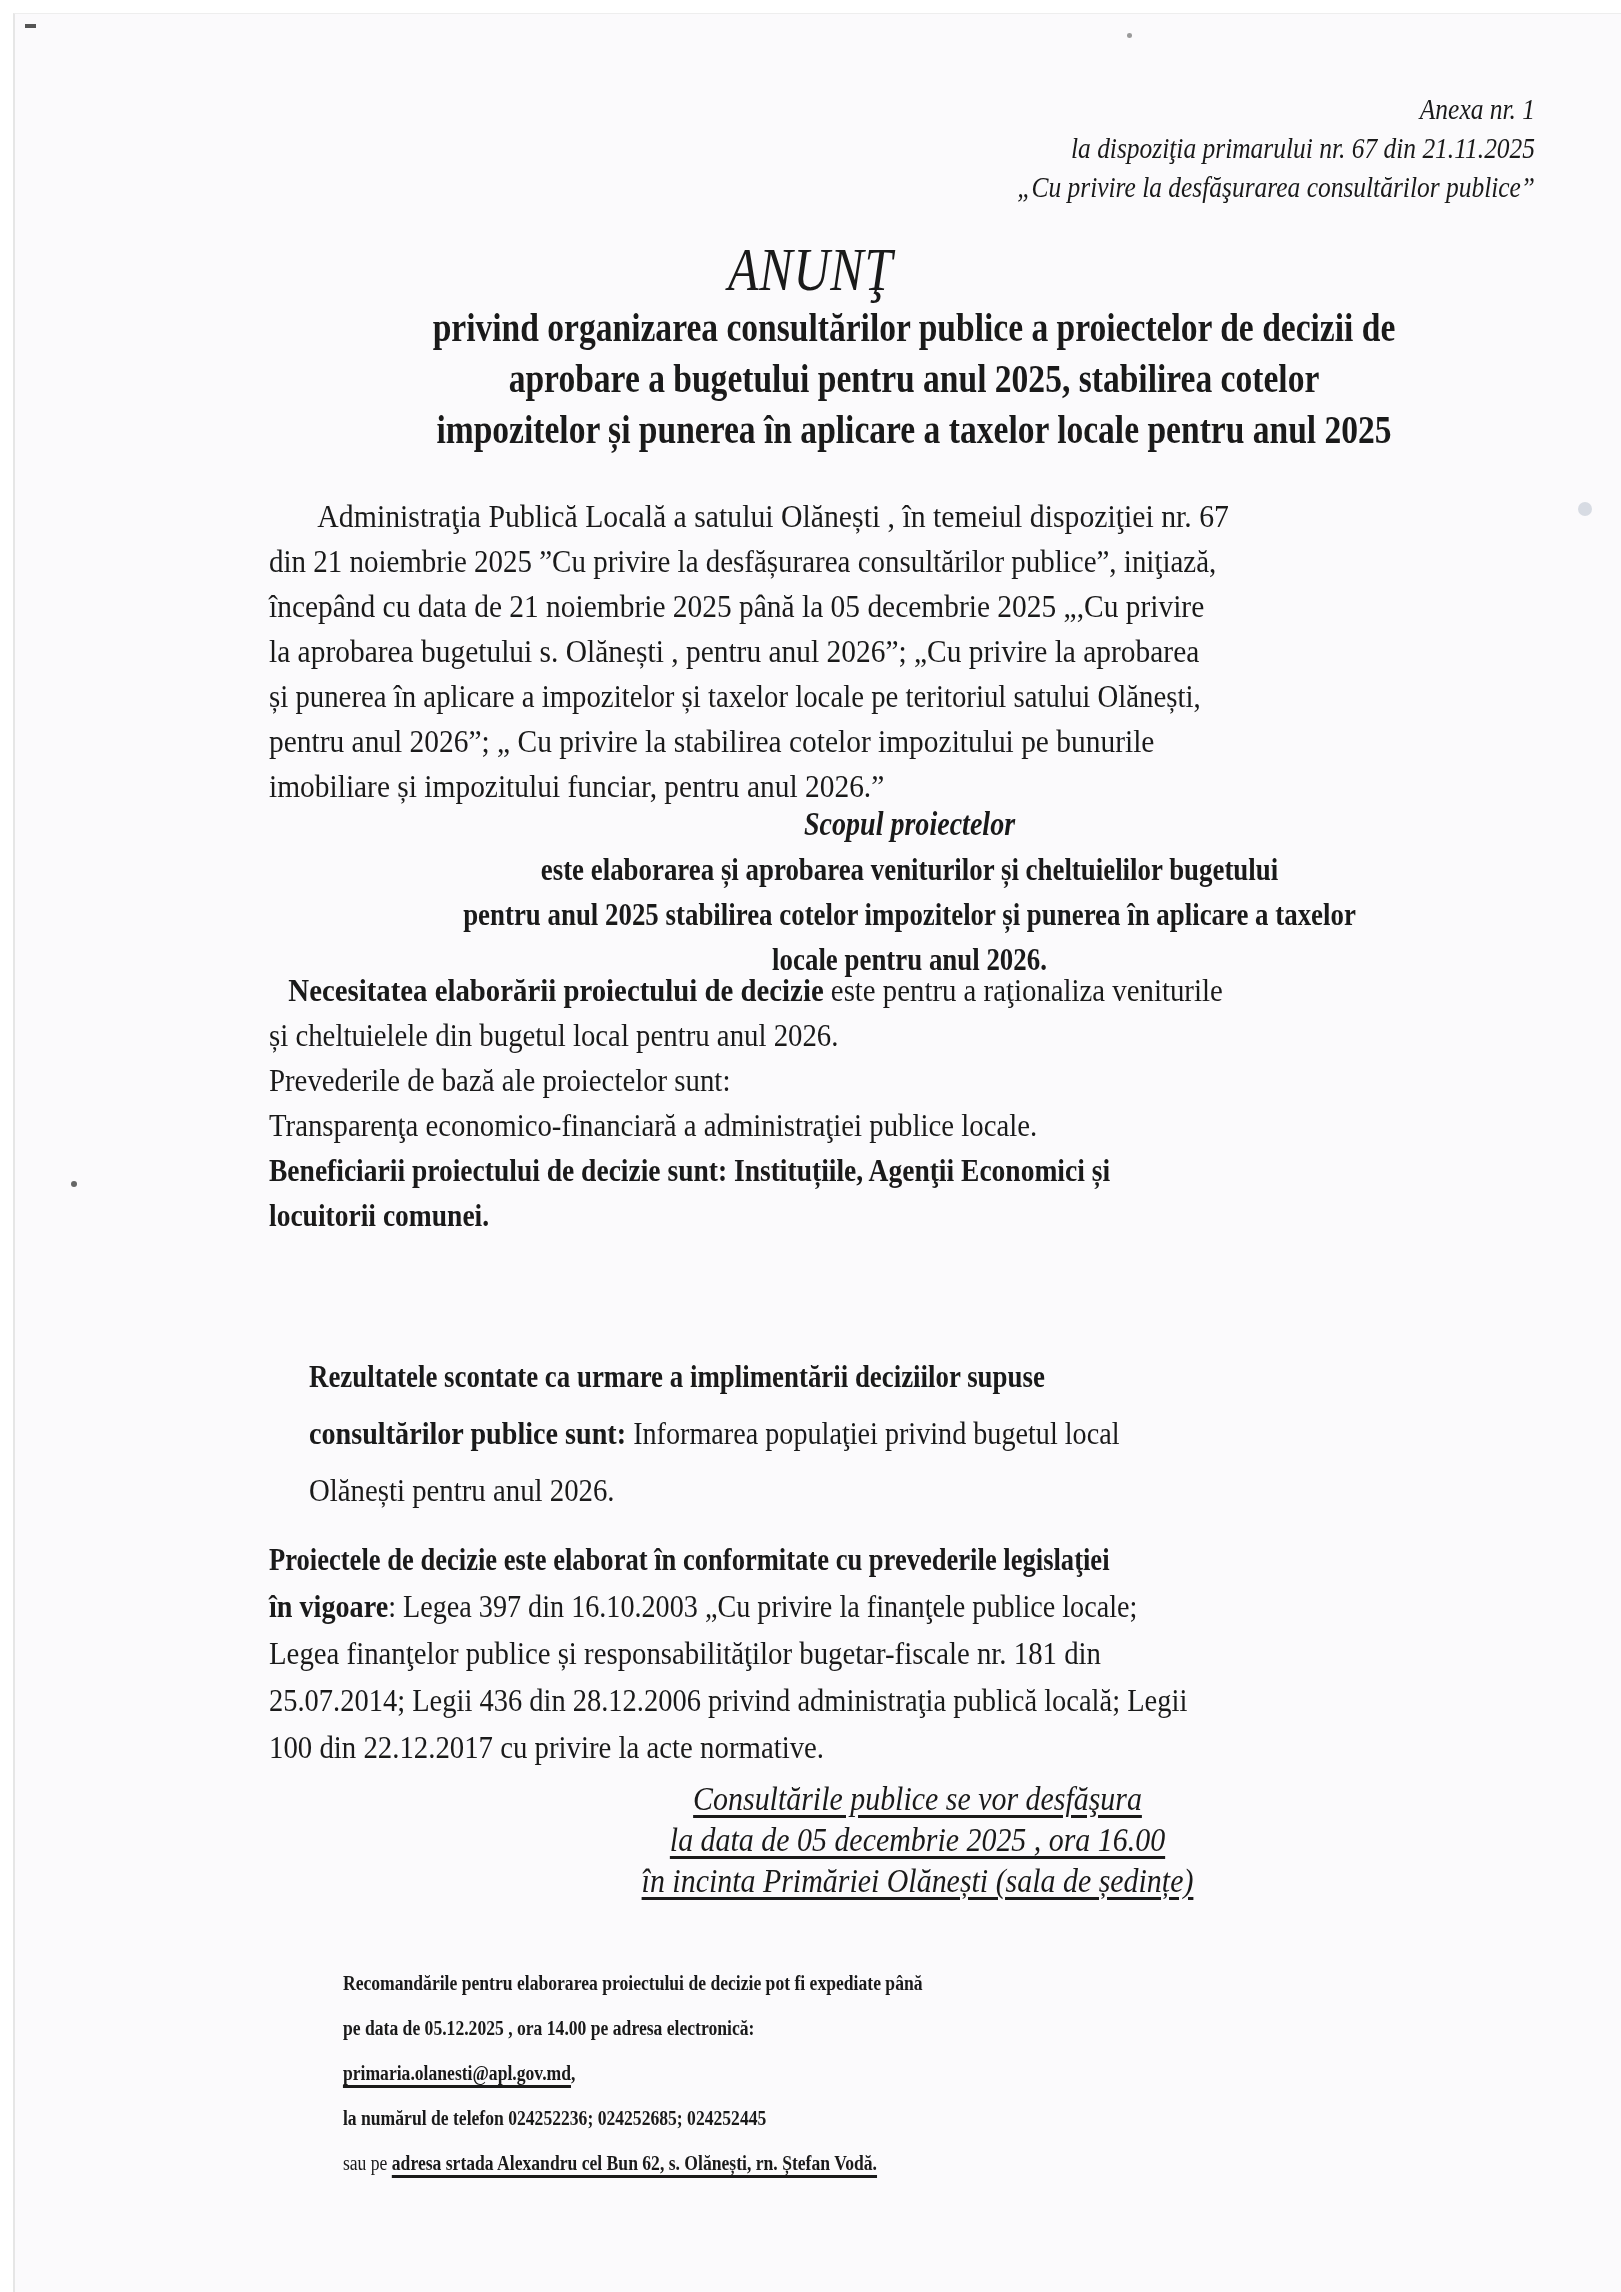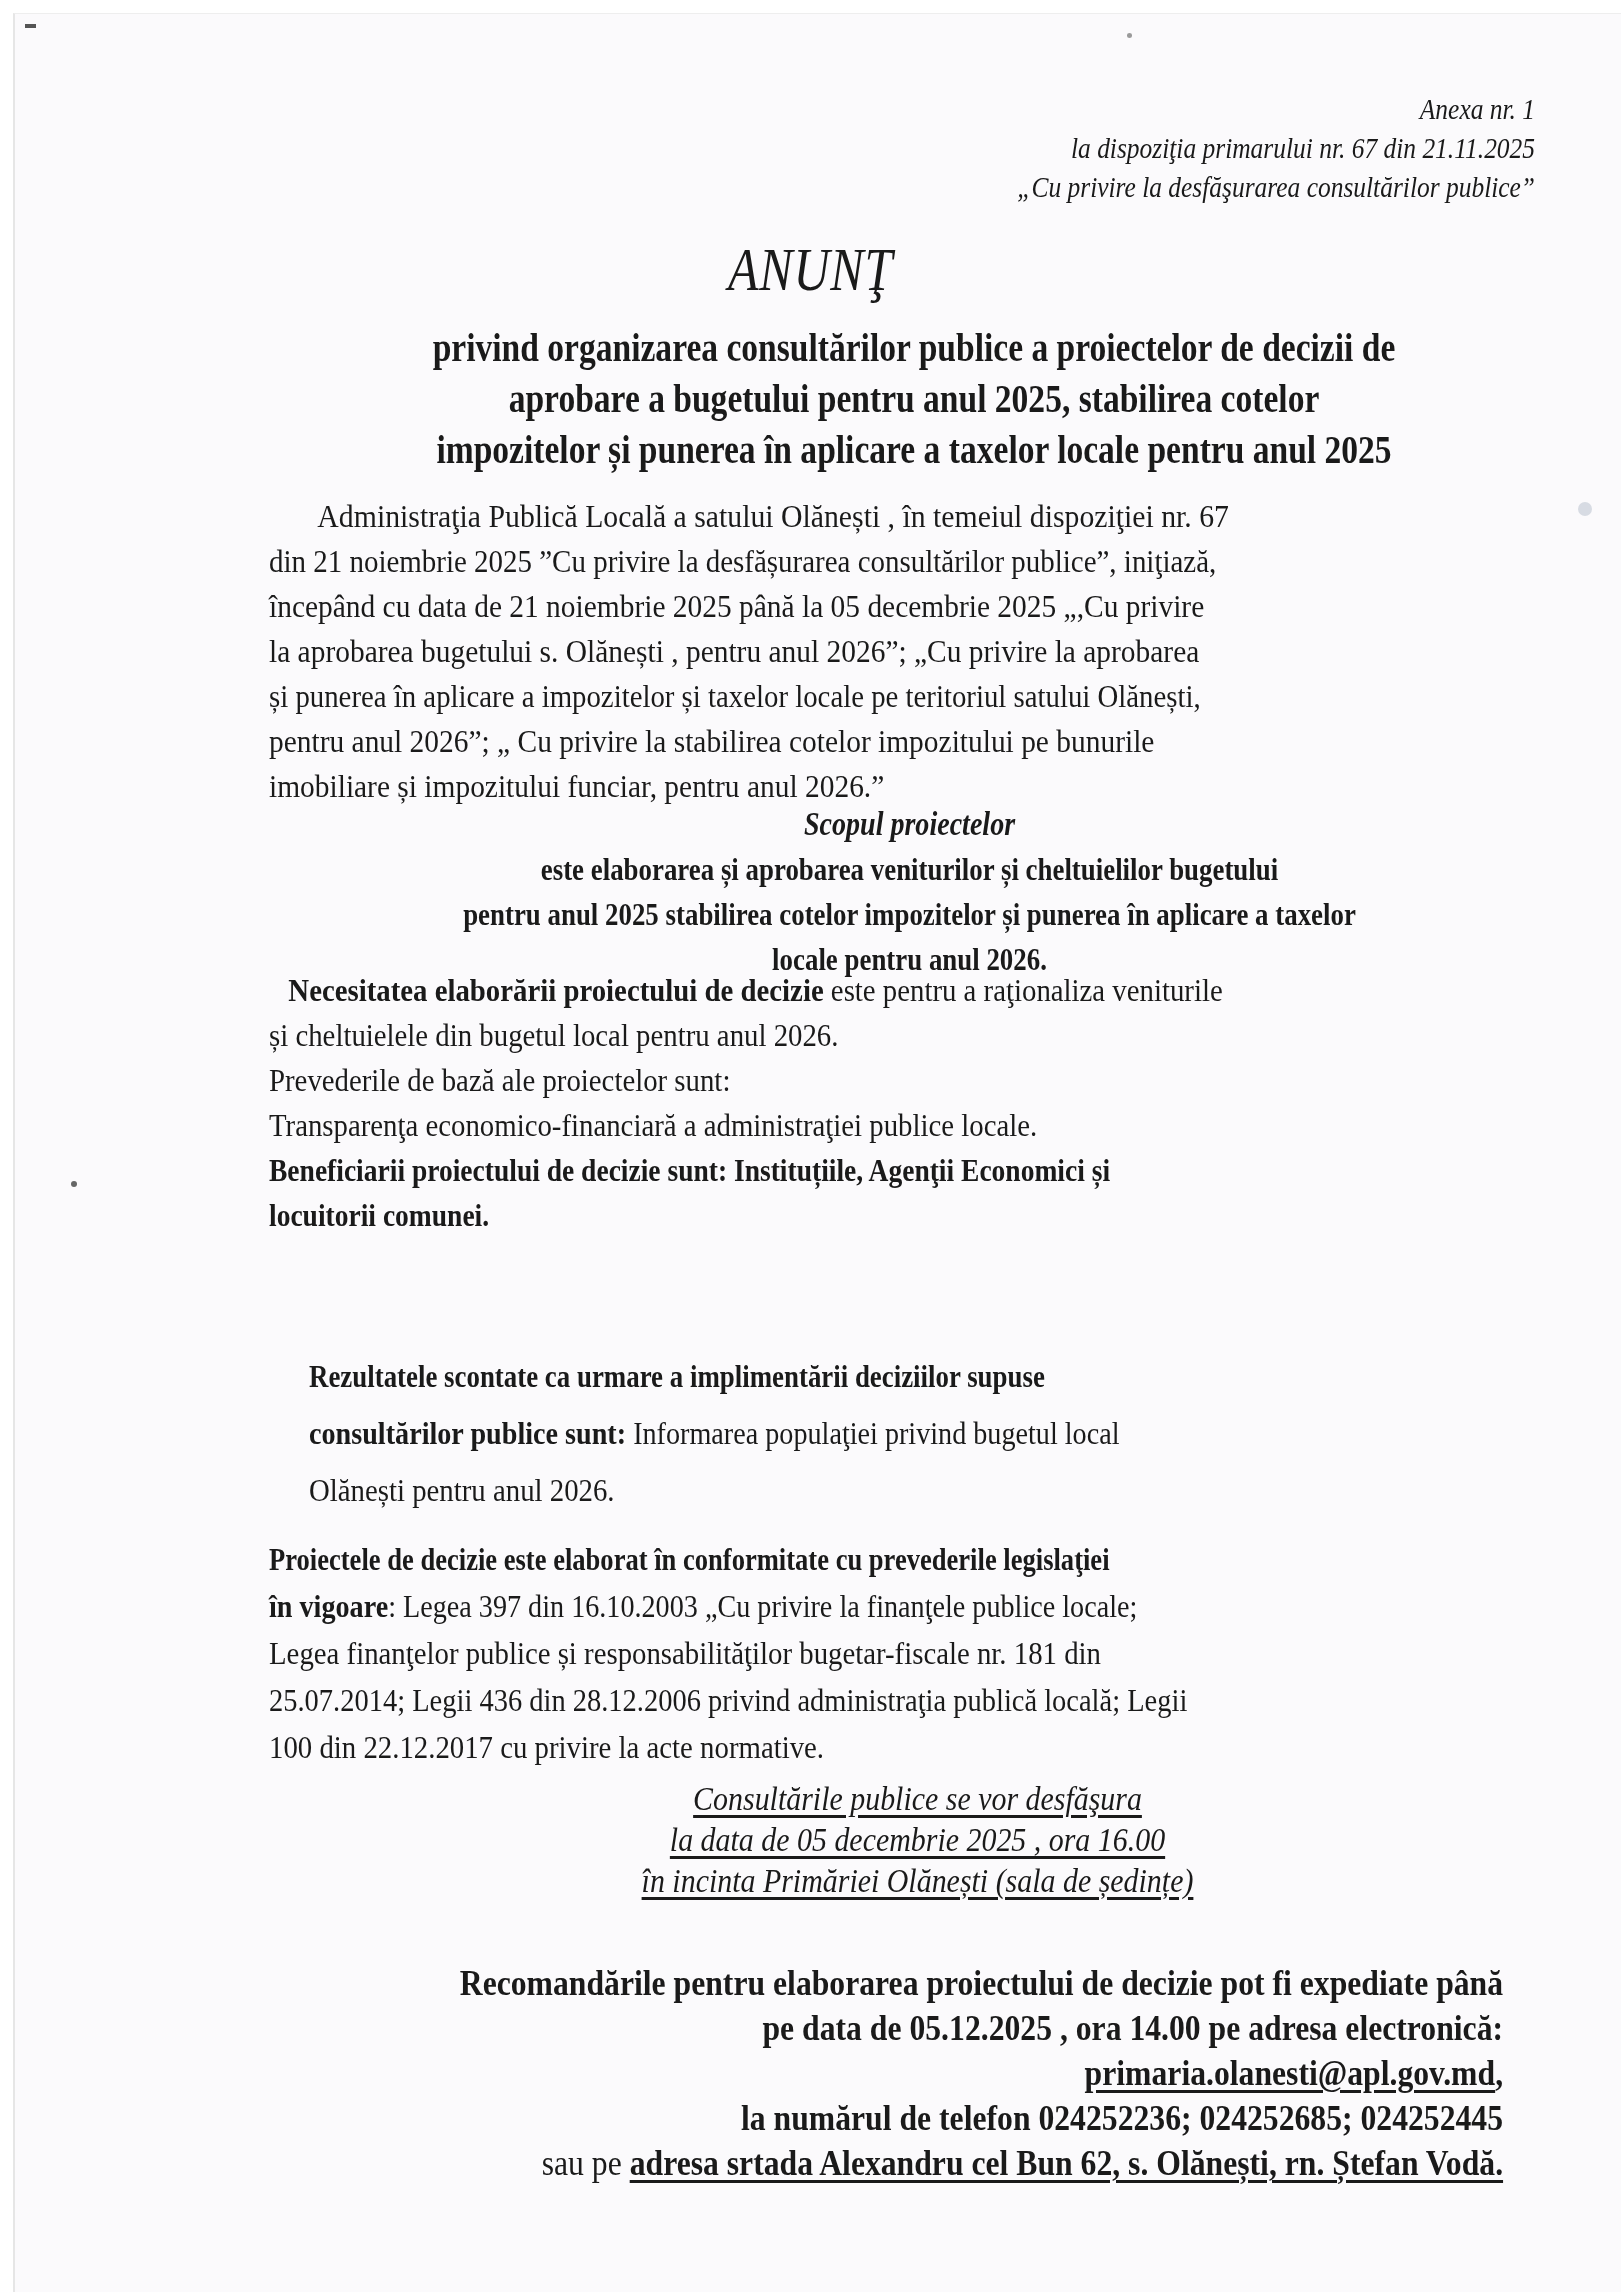--- a/index.html
+++ b/index.html
@@ -53,21 +53,21 @@
       font-style: italic;
       font-size: 61px;
       letter-spacing: 0.9px;
       transform: scaleX(0.82);
       transform-origin: center top;
     }
 
     .subtitle {
       position: absolute;
       left: 269px; width: 1290px;
-      top: 322px;
+      top: 302px;
       text-align: center;
       font-weight: bold;
       font-size: 39px;
       line-height: 51px;
     }
     .subtitle span { display: block; white-space: nowrap; transform: scaleX(0.86); transform-origin: center; }
 
     .body-text {
       position: absolute;
       left: 269px;
@@ -91,24 +91,24 @@
       left: 537px; width: 761px;
       top: 1778px;
       font-style: italic;
       font-size: 34px;
       line-height: 41px;
       text-align: center;
     }
     .consult .line { transform-origin: center; transform: scaleX(0.88); }
     .contact {
       position: absolute;
-      left: 282px; width: 1299px;
+      left: 265px; width: 1299px;
       top: 1961px;
-      text-align: right;
-      font-size: 36px;
+      text-align: left;
+      font-size: 20px;
       line-height: 45px;
     }
     .contact .line { transform-origin: center; transform: scaleX(0.88); }
 
     a.email { color: inherit; }
   </style>
 </head>
 <body>
 
 <div class="page">

